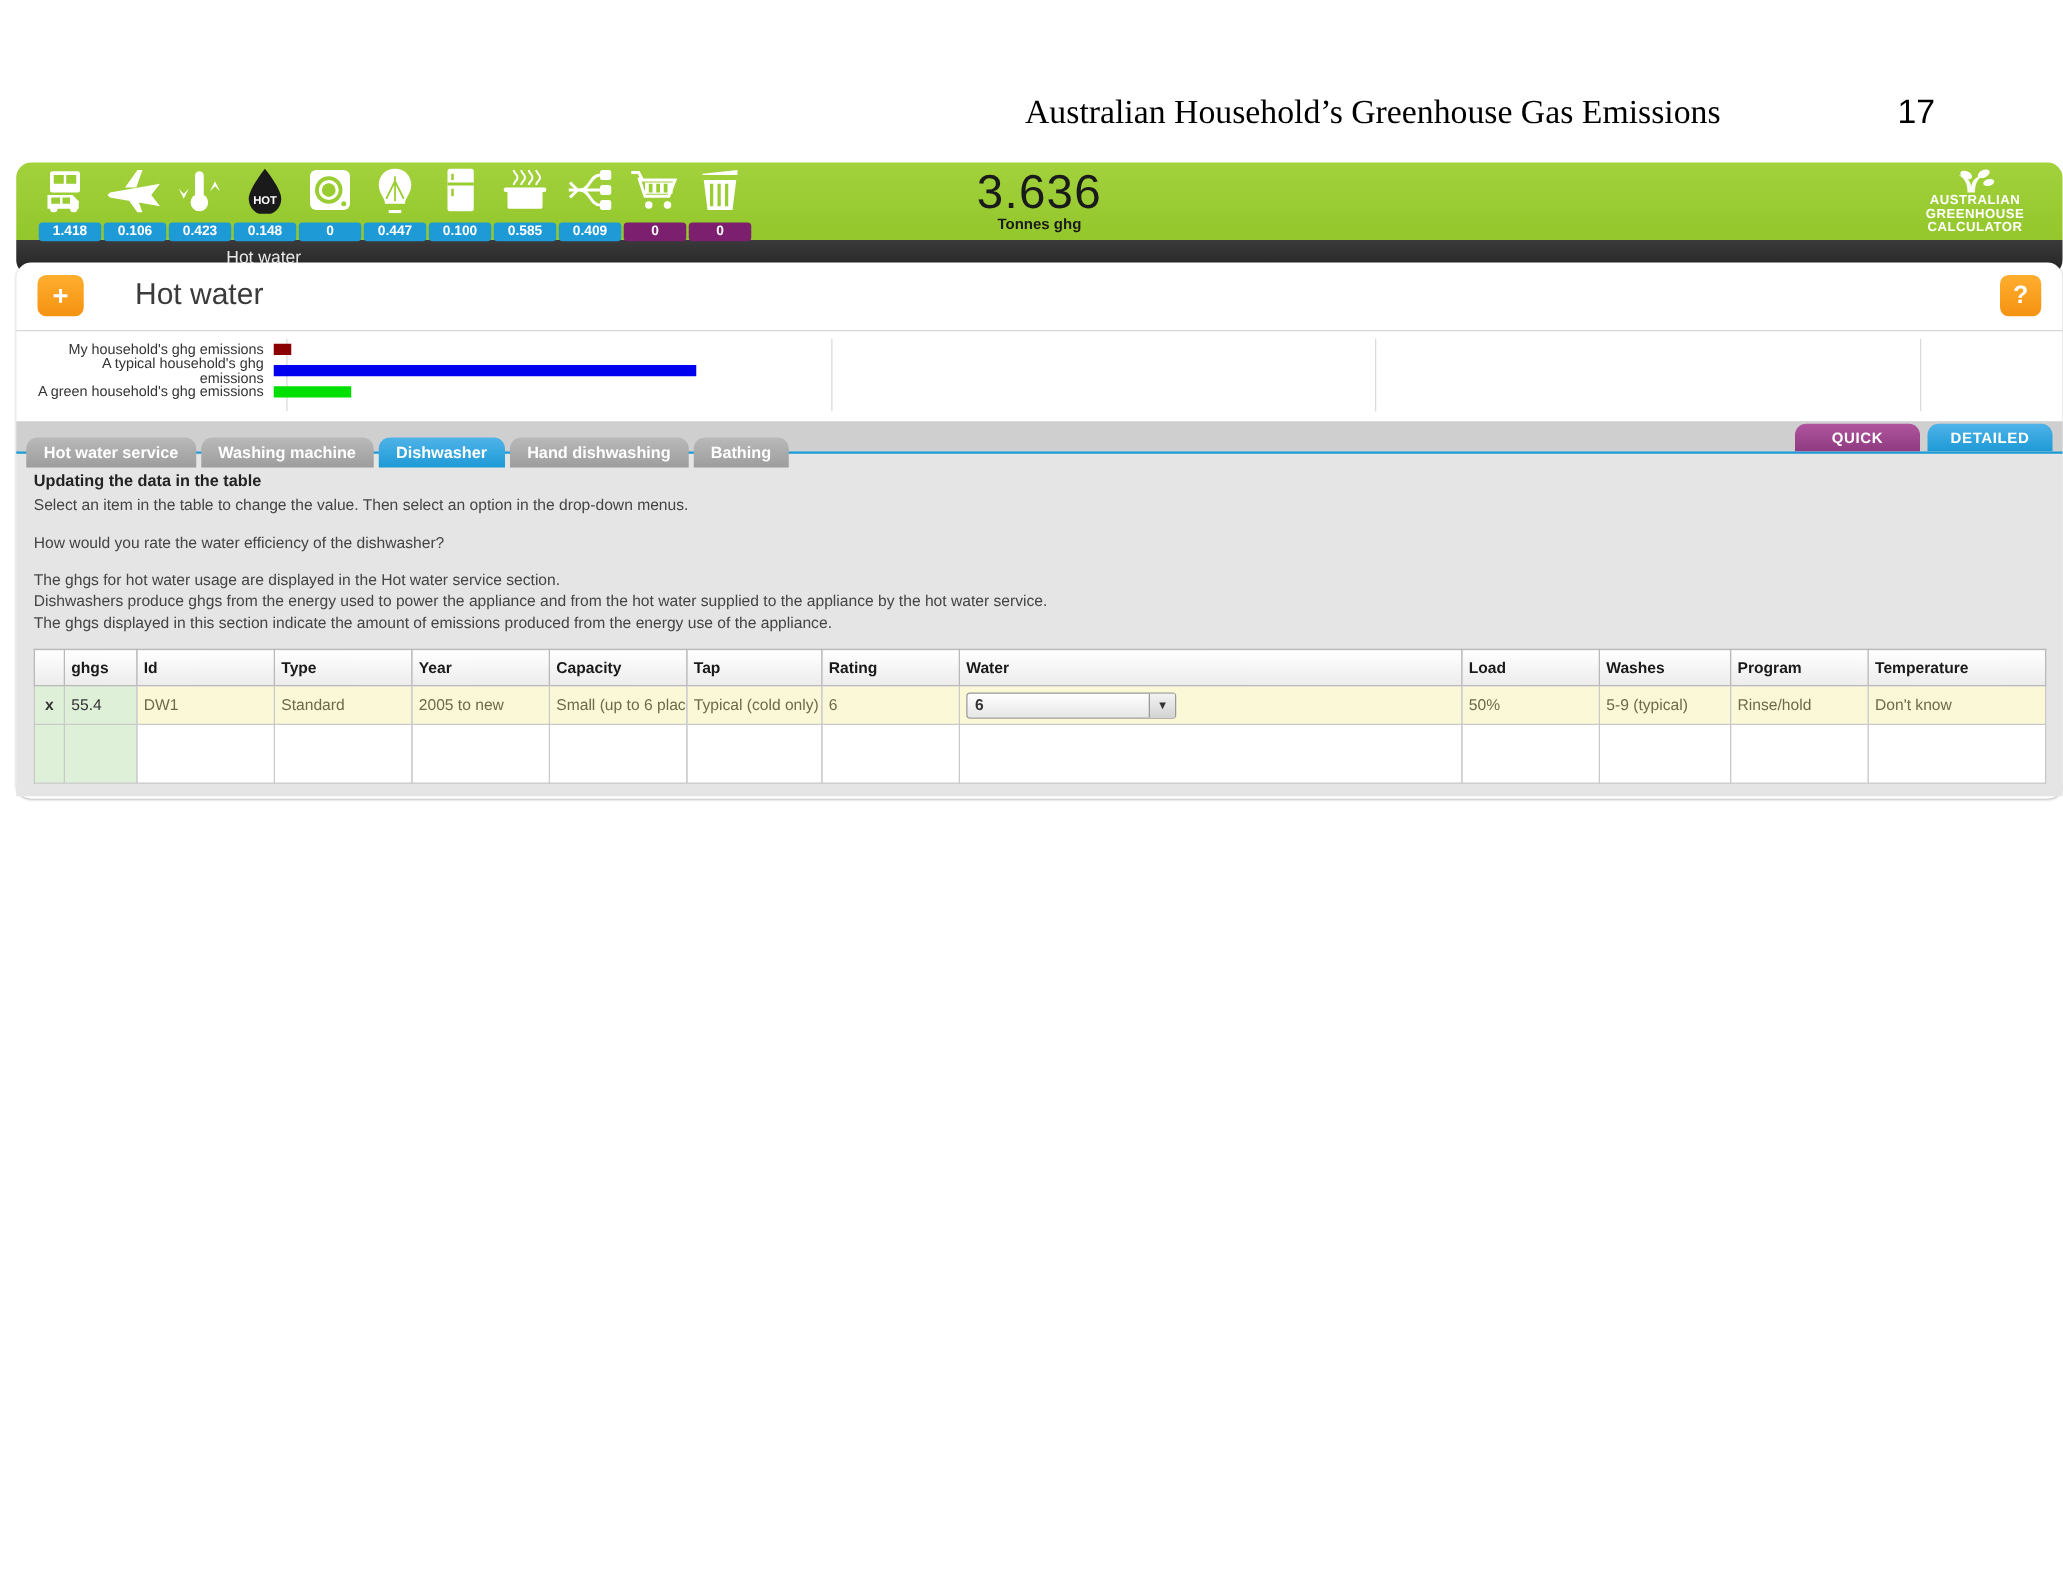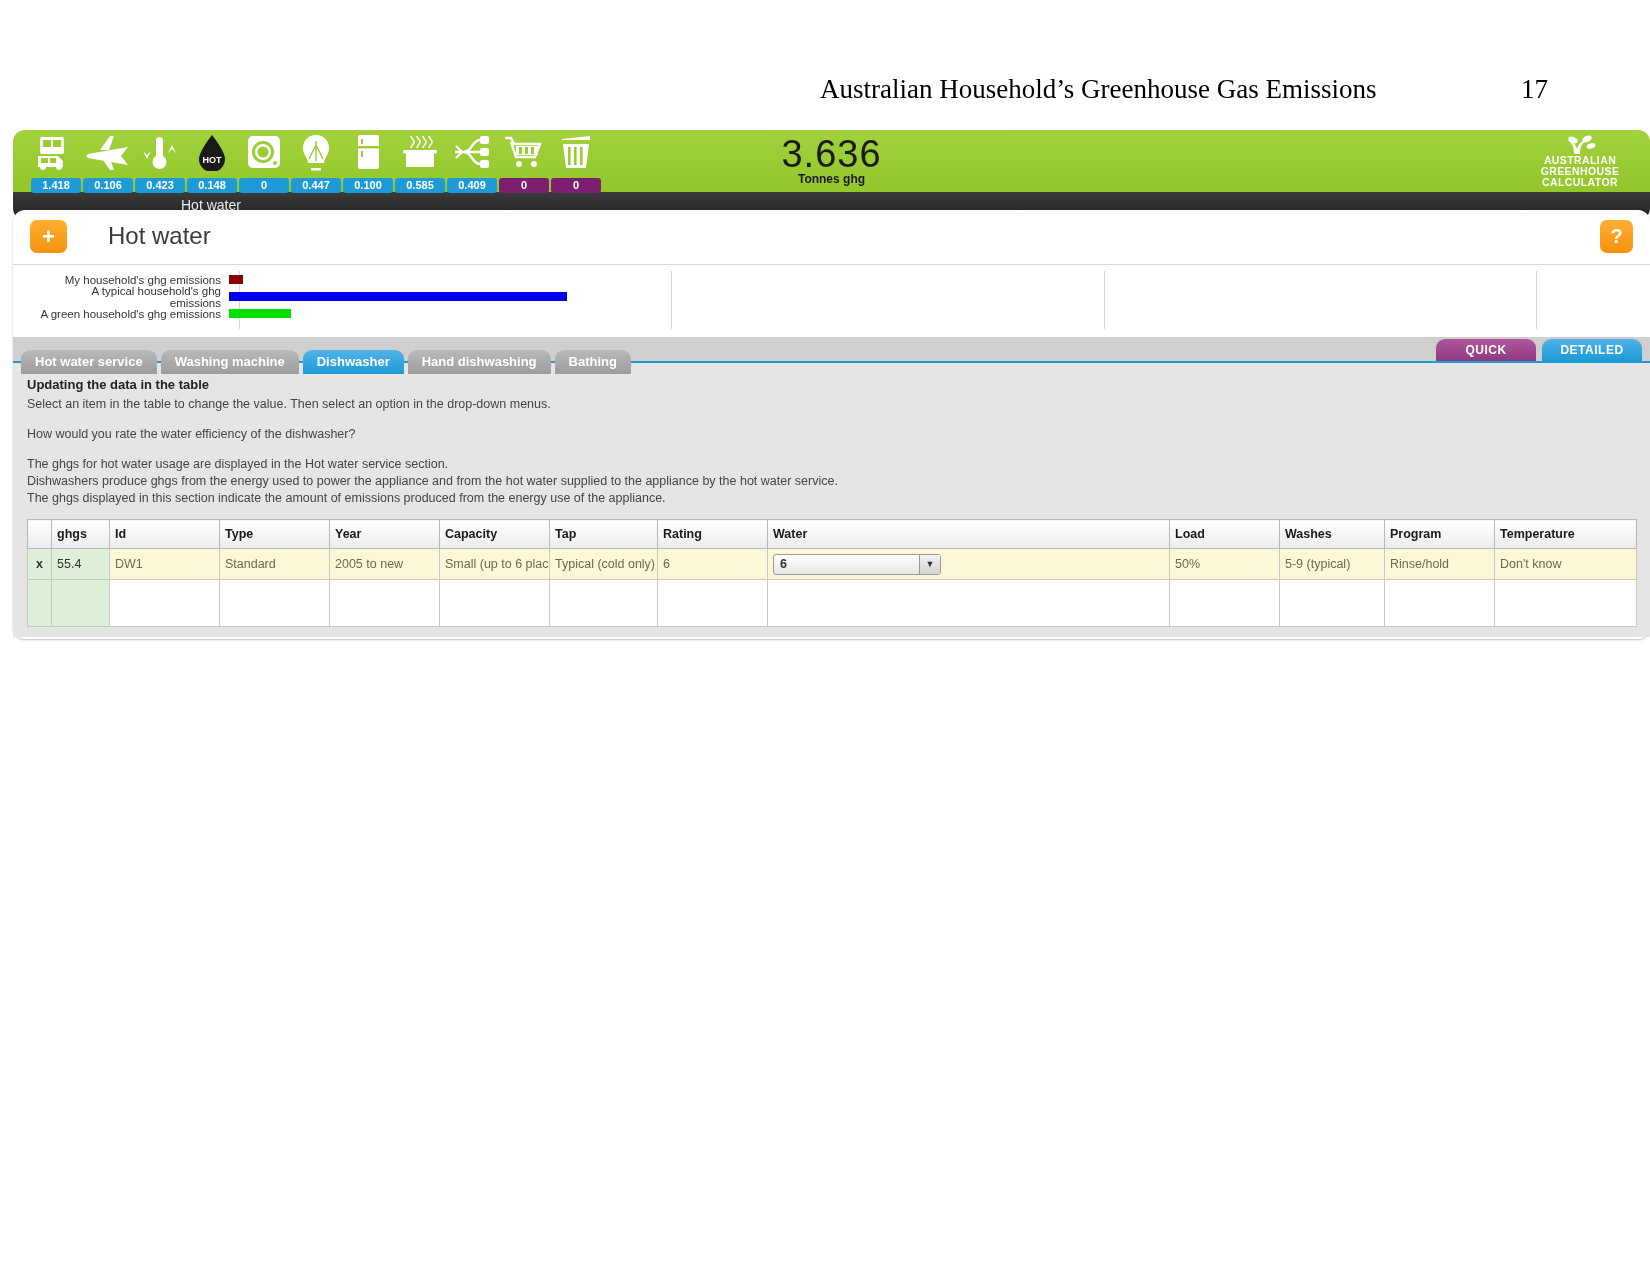--- a/index.html
+++ b/index.html
@@ -17,21 +17,21 @@
     position:absolute;
     left:820px; top:74px;
     font-family:"Liberation Serif", serif;
     font-size:27px;
     color:#000;
     white-space:nowrap;
   }
   .doc-page-num{
     position:absolute;
     right:102px; top:74px;
-    font-family:Liberation Serif, serif;
+    font-family:Liberation Sans, sans-serif;
     font-size:27px;
     color:#000;
   }
 
   
   .app{
     position:absolute;
     left:13px; top:130px;
     width:1637px;
   }
@@ -177,21 +177,21 @@
     font-weight:bold;
     line-height:33px;
     text-align:center;
     cursor:pointer;
   }
 
   
   .chart{
     position:relative;
     height:58px;
-    margin:6px 10px 0 26px;
+    margin:6px 10px 0 16px;
   }
   .chart-grid{
     position:absolute;
     left:200px; right:6px; top:0; bottom:0;
   }
   .gridline{
     position:absolute;
     top:0;bottom:0;width:1px;background:#dadada;
   }
   .chart-row{

